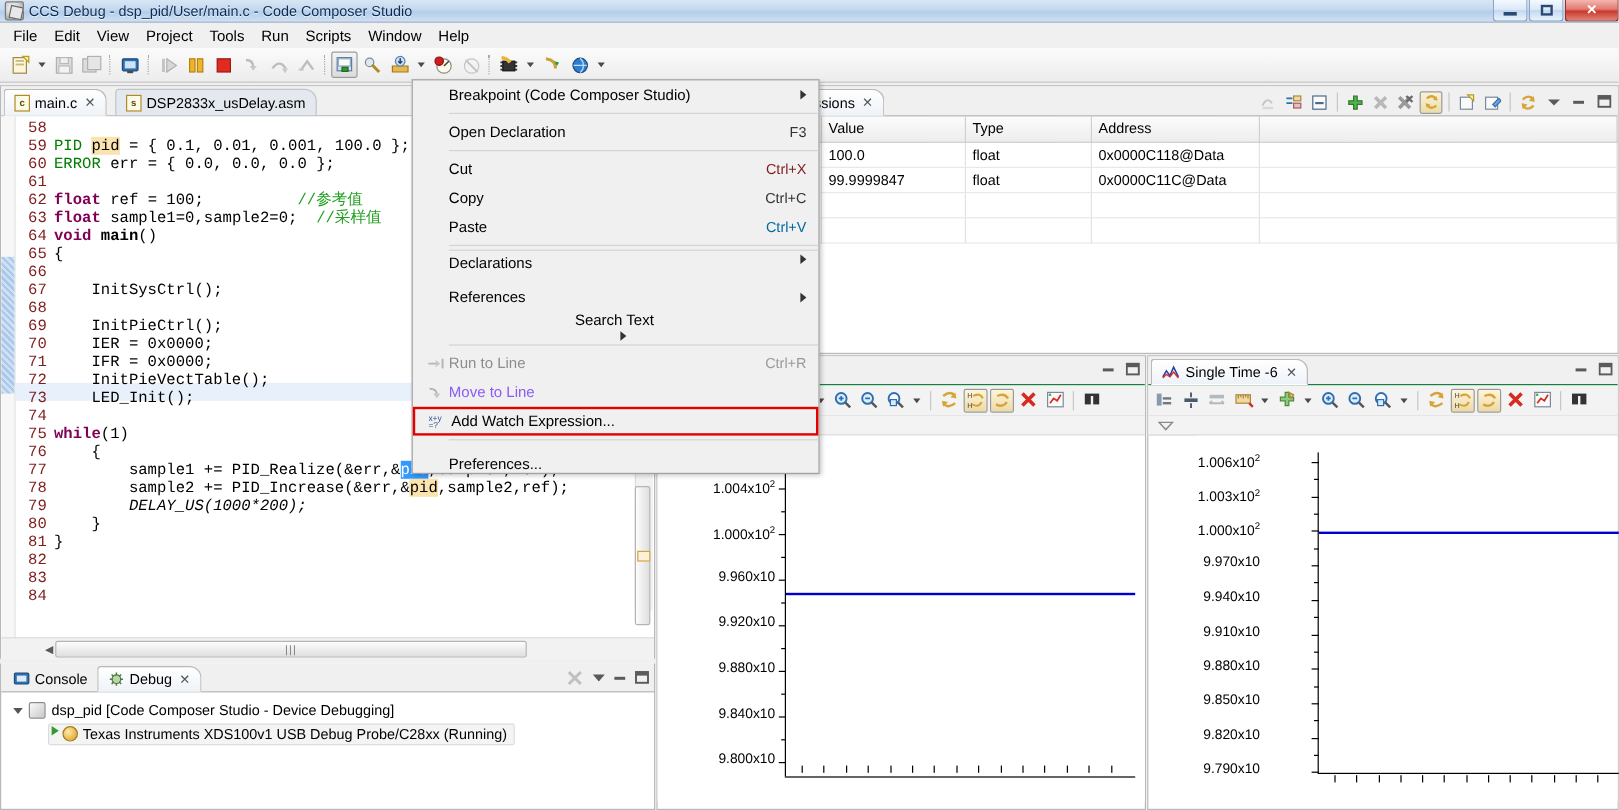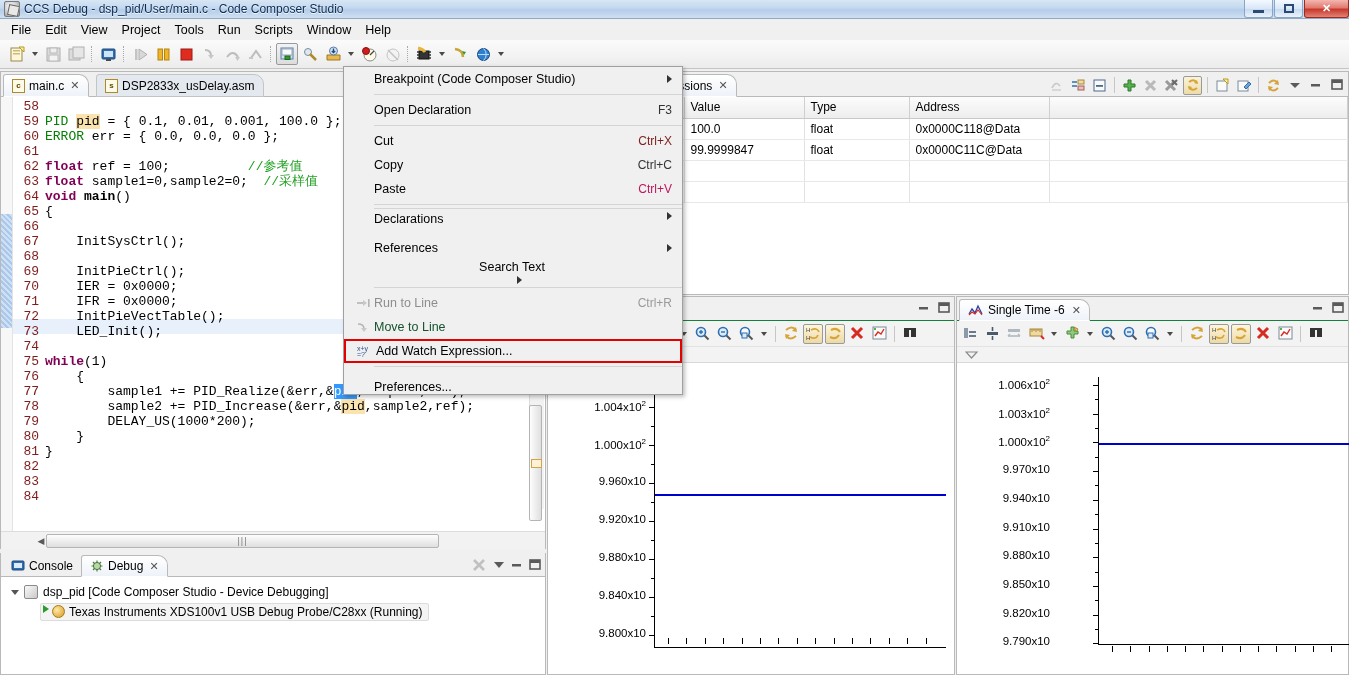--- a/index.html
+++ b/index.html
@@ -442,21 +442,21 @@
         <div class="ctext" style="top: 242px;"></div>
         <div class="lnum" style="top: 257px;">75</div>
         <div class="ctext" style="top: 257px;"><span class="kw">while</span><span>(1)</span></div>
         <div class="lnum" style="top: 272px;">76</div>
         <div class="ctext" style="top: 272px;">    {</div>
         <div class="lnum" style="top: 287px;">77</div>
         <div class="ctext" style="top: 287px;"><span>        sample1 += PID_Realize(&amp;err,&amp;</span><span class="sel">pid</span><span>,sample1,ref);</span></div>
         <div class="lnum" style="top: 302px;">78</div>
         <div class="ctext" style="top: 302px;"><span>        sample2 += PID_Increase(&amp;err,&amp;</span><span class="hl">pid</span><span>,sample2,ref);</span></div>
         <div class="lnum" style="top: 317px;">79</div>
-        <div class="ctext" style="top: 317px;">        DELAY_US(1000*200);</div>
+        <div class="ctext" style="top: 317px; font-style: italic;">        DELAY_US(1000*200);</div>
         <div class="lnum" style="top: 332px;">80</div>
         <div class="ctext" style="top: 332px;">    }</div>
         <div class="lnum" style="top: 347px;">81</div>
         <div class="ctext" style="top: 347px;">}</div>
         <div class="lnum" style="top: 362px;">82</div>
         <div class="ctext" style="top: 362px;"></div>
         <div class="lnum" style="top: 377px;">83</div>
         <div class="ctext" style="top: 377px;"></div>
         <div class="lnum" style="top: 392px;">84</div>
         <div class="ctext" style="top: 392px;"></div>
@@ -1006,21 +1006,21 @@
         <span style="color: #7f1d1d; font-size: 12px; margin-left: 20px;">Ctrl+X</span>
       </div>
       <div style="display: flex; align-items: center; height: 24px; padding: 0px 10px 0px 8px; font-size: 12.5px; position: relative; color: rgb(0, 0, 0);">
         <span style="width: 22px; flex: 0 0 auto; display: flex; align-items: center; justify-content: center;"></span>
         <span style="flex: 1 1 0%; white-space: nowrap;">Copy</span>
         <span style="color: rgb(51, 51, 51); font-size: 12px; margin-left: 20px;">Ctrl+C</span>
       </div>
       <div style="display: flex; align-items: center; height: 24px; padding: 0px 10px 0px 8px; font-size: 12.5px; position: relative; color: rgb(0, 0, 0);">
         <span style="width: 22px; flex: 0 0 auto; display: flex; align-items: center; justify-content: center;"></span>
         <span style="flex: 1 1 0%; white-space: nowrap;">Paste</span>
-        <span style="color: #be185d; font-size: 12px; margin-left: 20px;">Ctrl+V</span>
+        <span style="color: #0369a1; font-size: 12px; margin-left: 20px;">Ctrl+V</span>
       </div>
       <div style="height: 1px; background: rgb(212, 212, 212); margin: 3px 0px 3px 30px;"></div>
       <div style="height: 1px; background: rgb(212, 212, 212); margin: 3px 0px 3px 30px;"></div>
       <div style="display: flex; align-items: flex-start; height: 24px; padding: 0px 10px 0px 8px; font-size: 12.5px; position: relative; color: rgb(0, 0, 0);">
         <span style="width: 22px; flex: 0 0 auto; display: flex; align-items: center; justify-content: center;"></span>
         <span style="flex: 1 1 0%; white-space: nowrap;">Declarations</span>
         <span style="margin-left: 14px; width: 0px; height: 0px; border-top: 4px solid transparent; border-bottom: 4px solid transparent; border-left: 5px solid rgb(51, 51, 51);"></span>
       </div>
       <div style="display: flex; align-items: center; height: 24px; padding: 0px 10px 0px 8px; font-size: 12.5px; position: relative; color: rgb(0, 0, 0);">
         <span style="width: 22px; flex: 0 0 auto; display: flex; align-items: center; justify-content: center;"></span>
@@ -1037,21 +1037,21 @@
         <span style="width: 22px; flex: 0 0 auto; display: flex; align-items: center; justify-content: center;">
           <svg width="14" height="12">
             <path d="M1 6 h8" stroke="#b4b4b4" stroke-width="1.6"></path>
             <path d="M7 3 l4 3 -4 3z" fill="#c8c8c8"></path>
             <rect x="12" y="2" width="1.6" height="8" fill="#b4b4b4"></rect>
           </svg>
         </span>
         <span style="flex: 1 1 0%; white-space: nowrap;">Run to Line</span>
         <span style="color: rgb(154, 154, 154); font-size: 12px; margin-left: 20px;">Ctrl+R</span>
       </div>
-      <div style="display: flex; align-items: center; height: 24px; padding: 0px 10px 0px 8px; font-size: 12.5px; position: relative; color: #14532d;">
+      <div style="display: flex; align-items: center; height: 24px; padding: 0px 10px 0px 8px; font-size: 12.5px; position: relative; color: #8b5cf6;">
         <span style="width: 22px; flex: 0 0 auto; display: flex; align-items: center; justify-content: center;">
           <svg width="14" height="12">
             <path d="M2 3 q6 0 6 5" fill="none" stroke="#b4b4b4" stroke-width="1.6"></path>
             <path d="M5 7 l3 4 3-4z" fill="#c8c8c8"></path>
           </svg>
         </span>
         <span style="flex: 1 1 0%; white-space: nowrap;">Move to Line</span>
       </div>
       <div style="display: flex; align-items: center; height: 24px; padding: 0px 10px 0px 8px; font-size: 12.5px; position: relative; color: rgb(0, 0, 0); border: 2px solid rgb(229, 0, 0); background: rgb(240, 240, 240);">
         <span style="width: 22px; flex: 0 0 auto; display: flex; align-items: center; justify-content: center;">

